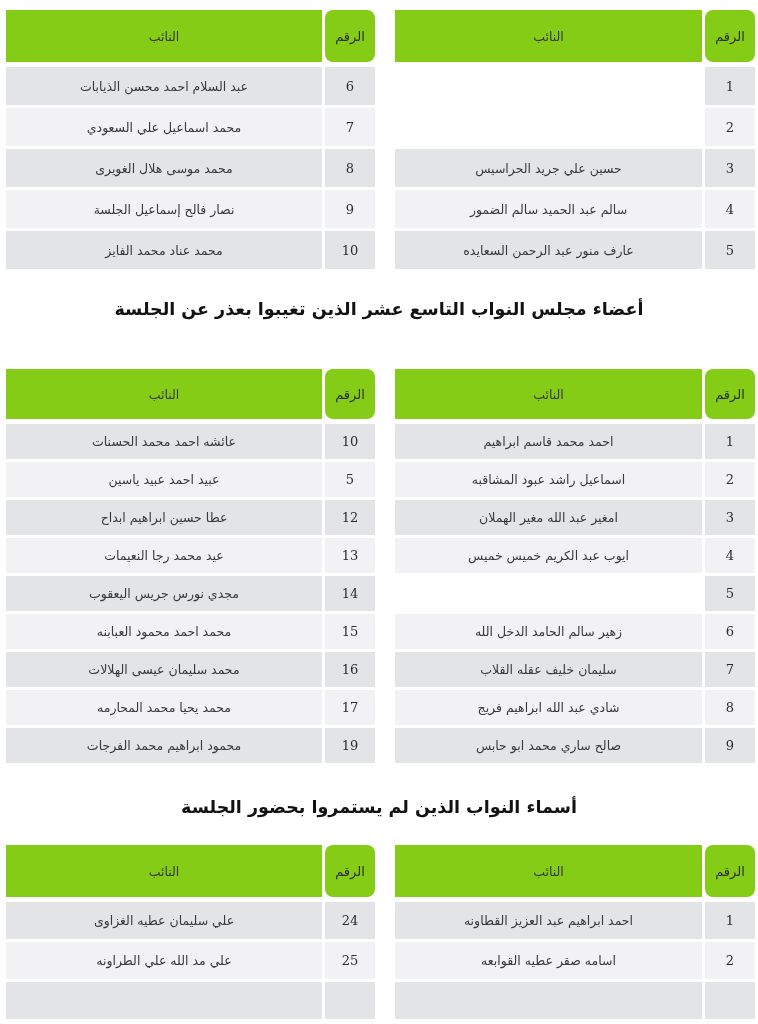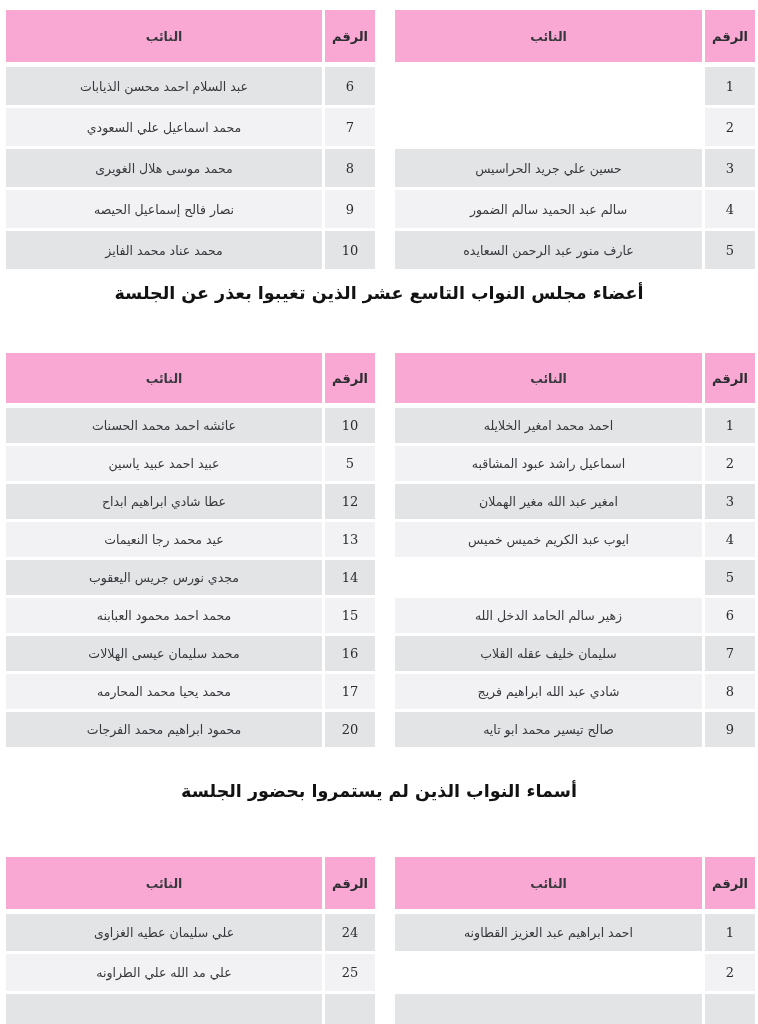--- a/index.html
+++ b/index.html
@@ -48,50 +48,50 @@
   .s2 .data-row { height: 35px; }
   .s3 .data-row { height: 37px; }
 
   .cell {
     display: flex;
     align-items: center;
     justify-content: center;
     box-sizing: border-box;
   }
   .header-cell {
-    background: #f9a8d4;
+    background: #84cc16;
     color: #edf0f4;
-    font-weight: bold;
+    font-weight: normal;
     font-size: 14px;
   }
   .num-cell  {
     width: 50px;
     flex: 0 0 50px;
     font-family: "DejaVu Serif", serif;
     font-size: 13px;
     color: #2c2d30;
   }
-  .num-cell.header-cell { font-family: "DejaVu Sans", sans-serif; }
+  .num-cell.header-cell { font-family: "DejaVu Sans", sans-serif; border-radius: 8px; }
   .name-cell {
     flex: 1;
     font-size: 12.5px;
     color: #38393d;
   }
   .rows .data-row:nth-child(odd)  .cell { background: #e3e4e6; }
   .rows .data-row:nth-child(even) .cell { background: #f2f2f4; }
 
   .section-heading {
     text-align: center;
     font-weight: bold;
     font-size: 17.5px;
     color: #121212;
     line-height: 28px;
   }
-  .h-a { margin: 10px 10px 46px; }
-  .h-b { margin: 30px 10px 52px; }
+  .h-a { margin: 26px 10px 46px; }
+  .h-b { margin: 30px 10px 24px; }
 </style>
 </head>
 <body>
 
 <div class="page">
 
   <div class="tables-pair s1">
     <div class="table t-first">
       <div class="header-row">
         <div class="cell num-cell header-cell">الرقم</div>
@@ -131,42 +131,42 @@
           <div class="data-row">
             <div class="cell num-cell">7</div>
             <div class="cell name-cell">محمد اسماعيل علي السعودي</div>
           </div>
           <div class="data-row">
             <div class="cell num-cell">8</div>
             <div class="cell name-cell">محمد موسى هلال الغويرى</div>
           </div>
           <div class="data-row">
             <div class="cell num-cell">9</div>
-            <div class="cell name-cell">نصار فالح إسماعيل الحيصه</div>
+            <div class="cell name-cell">نصار فالح إسماعيل الجلسة</div>
           </div>
           <div class="data-row">
             <div class="cell num-cell">10</div>
             <div class="cell name-cell">محمد عناد محمد الفايز</div>
           </div>
         </div>
     </div>
   </div>
 
   <div class="section-heading h-a">أعضاء مجلس النواب التاسع عشر الذين تغيبوا بعذر عن الجلسة</div>
 
   <div class="tables-pair s2">
     <div class="table t-first">
       <div class="header-row">
         <div class="cell num-cell header-cell">الرقم</div>
         <div class="cell name-cell header-cell">النائب</div>
       </div>
       <div class="rows">
           <div class="data-row">
             <div class="cell num-cell">1</div>
-            <div class="cell name-cell">احمد محمد امغير الخلايله</div>
+            <div class="cell name-cell">احمد محمد قاسم ابراهيم</div>
           </div>
           <div class="data-row">
             <div class="cell num-cell">2</div>
             <div class="cell name-cell">اسماعيل راشد عبود المشاقبه</div>
           </div>
           <div class="data-row">
             <div class="cell num-cell">3</div>
             <div class="cell name-cell">امغير عبد الله مغير الهملان</div>
           </div>
           <div class="data-row">
@@ -183,41 +183,41 @@
           <div class="data-row">
             <div class="cell num-cell">7</div>
             <div class="cell name-cell">سليمان خليف عقله القلاب</div>
           </div>
           <div class="data-row">
             <div class="cell num-cell">8</div>
             <div class="cell name-cell">شادي عبد الله ابراهيم فريج</div>
           </div>
           <div class="data-row">
             <div class="cell num-cell">9</div>
-            <div class="cell name-cell">صالح تيسير محمد ابو تايه</div>
+            <div class="cell name-cell">صالح ساري محمد ابو حابس</div>
           </div>
         </div>
     </div>
     <div class="table t-second">
       <div class="header-row">
         <div class="cell num-cell header-cell">الرقم</div>
         <div class="cell name-cell header-cell">النائب</div>
       </div>
       <div class="rows">
           <div class="data-row">
             <div class="cell num-cell">10</div>
             <div class="cell name-cell">عائشه احمد محمد الحسنات</div>
           </div>
           <div class="data-row">
             <div class="cell num-cell">5</div>
             <div class="cell name-cell">عبيد احمد عبيد ياسين</div>
           </div>
           <div class="data-row">
             <div class="cell num-cell">12</div>
-            <div class="cell name-cell">عطا شادي ابراهيم ابداح</div>
+            <div class="cell name-cell">عطا حسين ابراهيم ابداح</div>
           </div>
           <div class="data-row">
             <div class="cell num-cell">13</div>
             <div class="cell name-cell">عيد محمد رجا النعيمات</div>
           </div>
           <div class="data-row">
             <div class="cell num-cell">14</div>
             <div class="cell name-cell">مجدي نورس جريس اليعقوب</div>
           </div>
           <div class="data-row">
@@ -226,21 +226,21 @@
           </div>
           <div class="data-row">
             <div class="cell num-cell">16</div>
             <div class="cell name-cell">محمد سليمان عيسى الهلالات</div>
           </div>
           <div class="data-row">
             <div class="cell num-cell">17</div>
             <div class="cell name-cell">محمد يحيا محمد المحارمه</div>
           </div>
           <div class="data-row">
-            <div class="cell num-cell">20</div>
+            <div class="cell num-cell">19</div>
             <div class="cell name-cell">محمود ابراهيم محمد الفرجات</div>
           </div>
         </div>
     </div>
   </div>
 
   <div class="section-heading h-b">أسماء النواب الذين لم يستمروا بحضور الجلسة</div>
 
   <div class="tables-pair s3">
     <div class="table t-first">
@@ -248,20 +248,21 @@
         <div class="cell num-cell header-cell">الرقم</div>
         <div class="cell name-cell header-cell">النائب</div>
       </div>
       <div class="rows">
           <div class="data-row">
             <div class="cell num-cell">1</div>
             <div class="cell name-cell">احمد ابراهيم عبد العزيز القطاونه</div>
           </div>
           <div class="data-row">
             <div class="cell num-cell">2</div>
+            <div class="cell name-cell">اسامه صقر عطيه القوابعه</div>
           </div>
           <div class="data-row">
             <div class="cell num-cell"></div>
             <div class="cell name-cell"></div>
           </div>
         </div>
     </div>
     <div class="table t-second">
       <div class="header-row">
         <div class="cell num-cell header-cell">الرقم</div>

